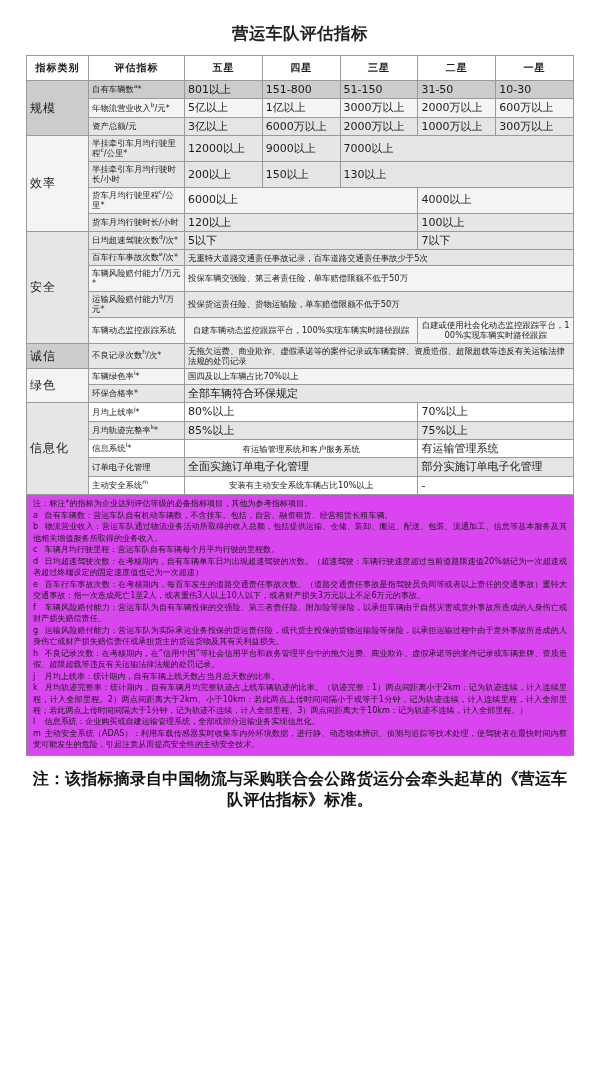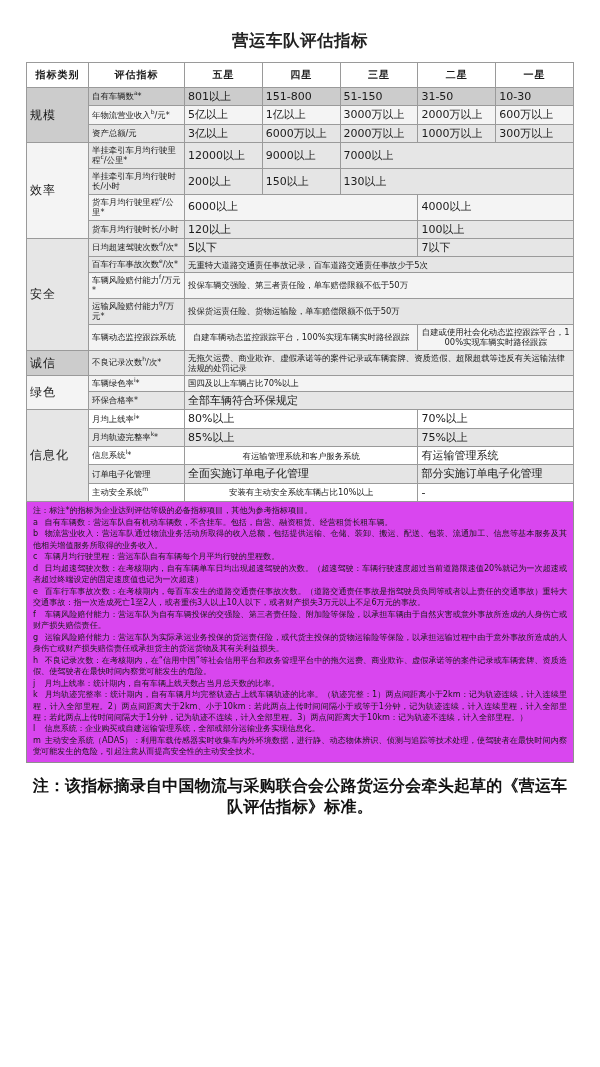--- a/index.html
+++ b/index.html
@@ -11,21 +11,21 @@
     width: 600px;
     height: 1067px;
     font-family: "DejaVu Sans", "Liberation Sans", sans-serif;
     color: #1a1a1a;
     overflow: hidden;
   }
   .page {
     width: 600px;
     height: 923px;
     box-sizing: border-box;
-    padding: 7px 26px;
+    padding: 0 26px;
     position: relative;
   }
   .doc-title {
     text-align: center;
     font-size: 16.5px;
     font-weight: bold;
     color: #222;
     letter-spacing: 0.5px;
     padding-top: 24px;
     padding-bottom: 11px;
@@ -268,21 +268,21 @@
   <div class="notes">
     <p class="lead">注：标注*的指标为企业达到评估等级的必备指标项目，其他为参考指标项目。</p>
     <div id="notes-list">
         <p><span class="mk">a</span><span> 自有车辆数：营运车队自有机动车辆数，不含挂车。包括，自营、融资租赁、经营租赁长租车辆。</span></p>
         <p><span class="mk">b</span><span> 物流营业收入：营运车队通过物流业务活动所取得的收入总额，包括提供运输、仓储、装卸、搬运、配送、包装、流通加工、信息等基本服务及其他相关增值服务所取得的业务收入。</span></p>
         <p><span class="mk">c</span><span> 车辆月均行驶里程：营运车队自有车辆每个月平均行驶的里程数。</span></p>
         <p><span class="mk">d</span><span> 日均超速驾驶次数：在考核期内，自有车辆单车日均出现超速驾驶的次数。（超速驾驶：车辆行驶速度超过当前道路限速值20%就记为一次超速或者超过终端设定的固定速度值也记为一次超速）</span></p>
         <p><span class="mk">e</span><span> 百车行车事故次数：在考核期内，每百车发生的道路交通责任事故次数。（道路交通责任事故是指驾驶员负同等或者以上责任的交通事故）重特大交通事故：指一次造成死亡1至2人，或者重伤3人以上10人以下，或者财产损失3万元以上不足6万元的事故。</span></p>
         <p><span class="mk">f</span><span> 车辆风险赔付能力：营运车队为自有车辆投保的交强险、第三者责任险、附加险等保险，以承担车辆由于自然灾害或意外事故所造成的人身伤亡或财产损失赔偿责任。</span></p>
         <p><span class="mk">g</span><span> 运输风险赔付能力：营运车队为实际承运业务投保的货运责任险，或代货主投保的货物运输险等保险，以承担运输过程中由于意外事故所造成的人身伤亡或财产损失赔偿责任或承担货主的货运货物及其有关利益损失。</span></p>
-        <p><span class="mk">h</span><span> 不良记录次数：在考核期内，在“信用中国”等社会信用平台和政务管理平台中的拖欠运费、商业欺诈、虚假承诺等的案件记录或车辆套牌、资质造假、使驾驶者在最快时间内察觉可能发生的危险。</span></p>
+        <p><span class="mk">h</span><span> 不良记录次数：在考核期内，在“信用中国”等社会信用平台和政务管理平台中的拖欠运费、商业欺诈、虚假承诺等的案件记录或车辆套牌、资质造假、超限超载等违反有关运输法律法规的处罚记录。</span></p>
         <p><span class="mk">j</span><span> 月均上线率：统计期内，自有车辆上线天数占当月总天数的比率。</span></p>
         <p><span class="mk">k</span><span> 月均轨迹完整率：统计期内，自有车辆月均完整轨迹占上线车辆轨迹的比率。（轨迹完整：1）两点间距离小于2km：记为轨迹连续，计入连续里程，计入全部里程。2）两点间距离大于2km、小于10km：若此两点上传时间间隔小于或等于1分钟，记为轨迹连续，计入连续里程，计入全部里程；若此两点上传时间间隔大于1分钟，记为轨迹不连续，计入全部里程。3）两点间距离大于10km：记为轨迹不连续，计入全部里程。）</span></p>
         <p><span class="mk">l</span><span> 信息系统：企业购买或自建运输管理系统，全部或部分运输业务实现信息化。</span></p>
         <p><span class="mk">m</span><span> 主动安全系统（ADAS）：利用车载传感器实时收集车内外环境数据，进行静、动态物体辨识、侦测与追踪等技术处理，使驾驶者在最快时间内察觉可能发生的危险，引起注意从而提高安全性的主动安全技术。</span></p>
       </div>
   </div>
 
   <div class="footnote">注：该指标摘录自中国物流与采购联合会公路货运分会牵头起草的《营运车队评估指标》标准。</div>
 
 </div>

